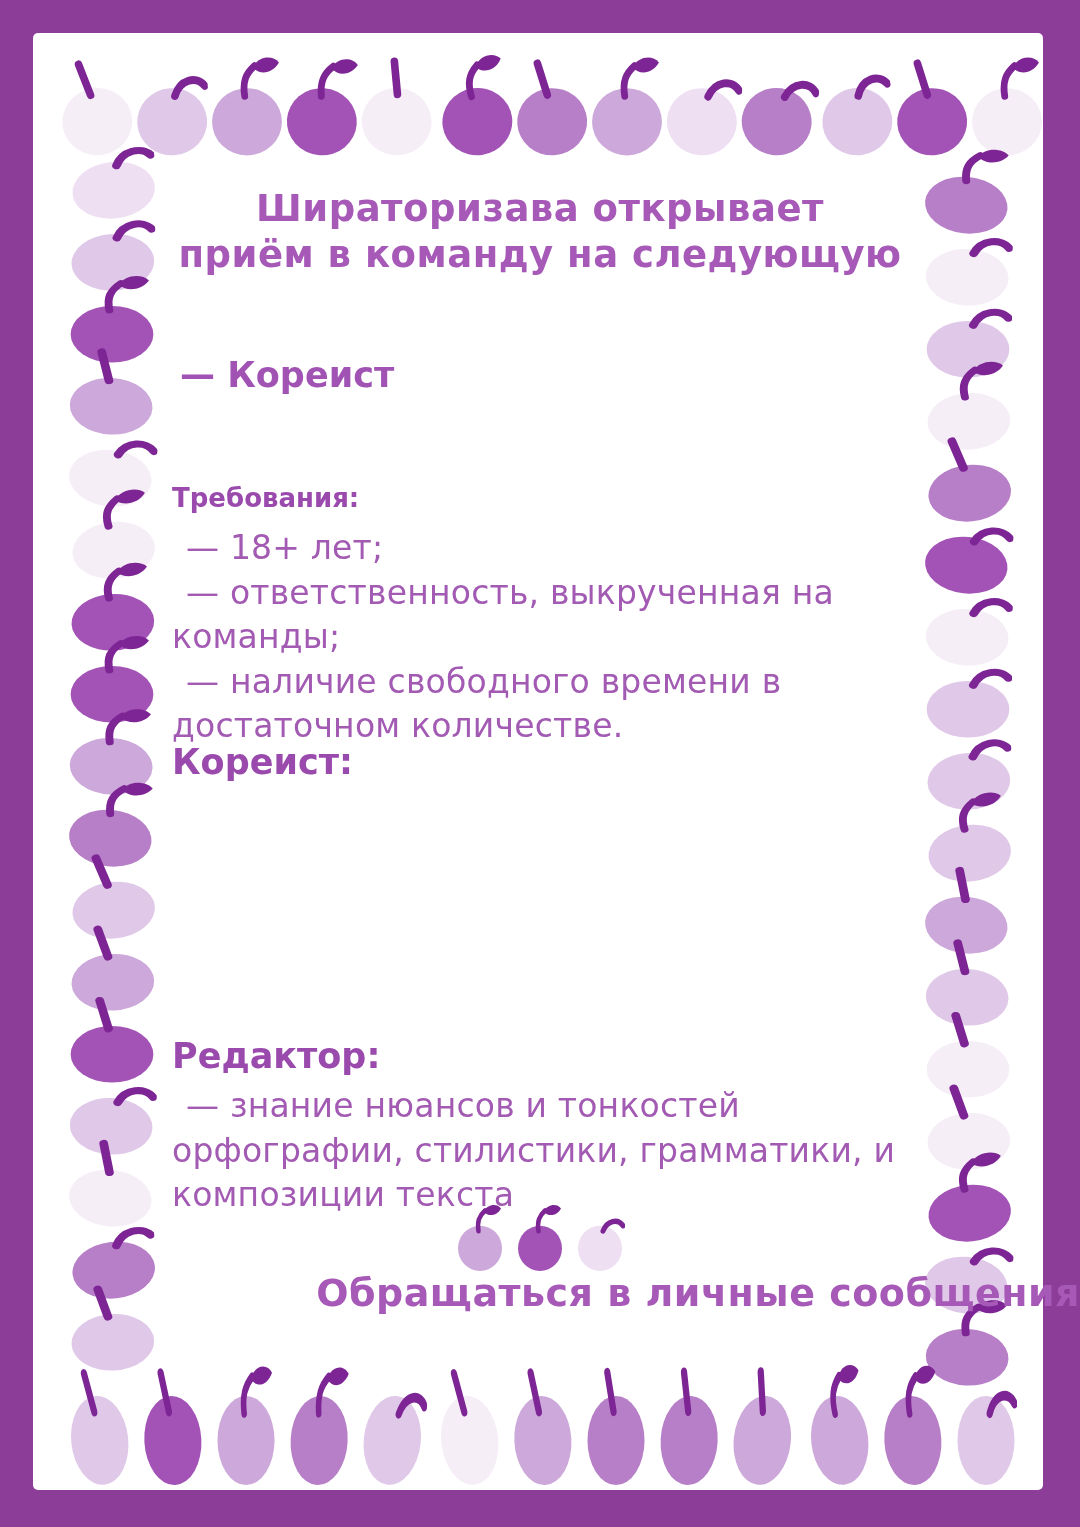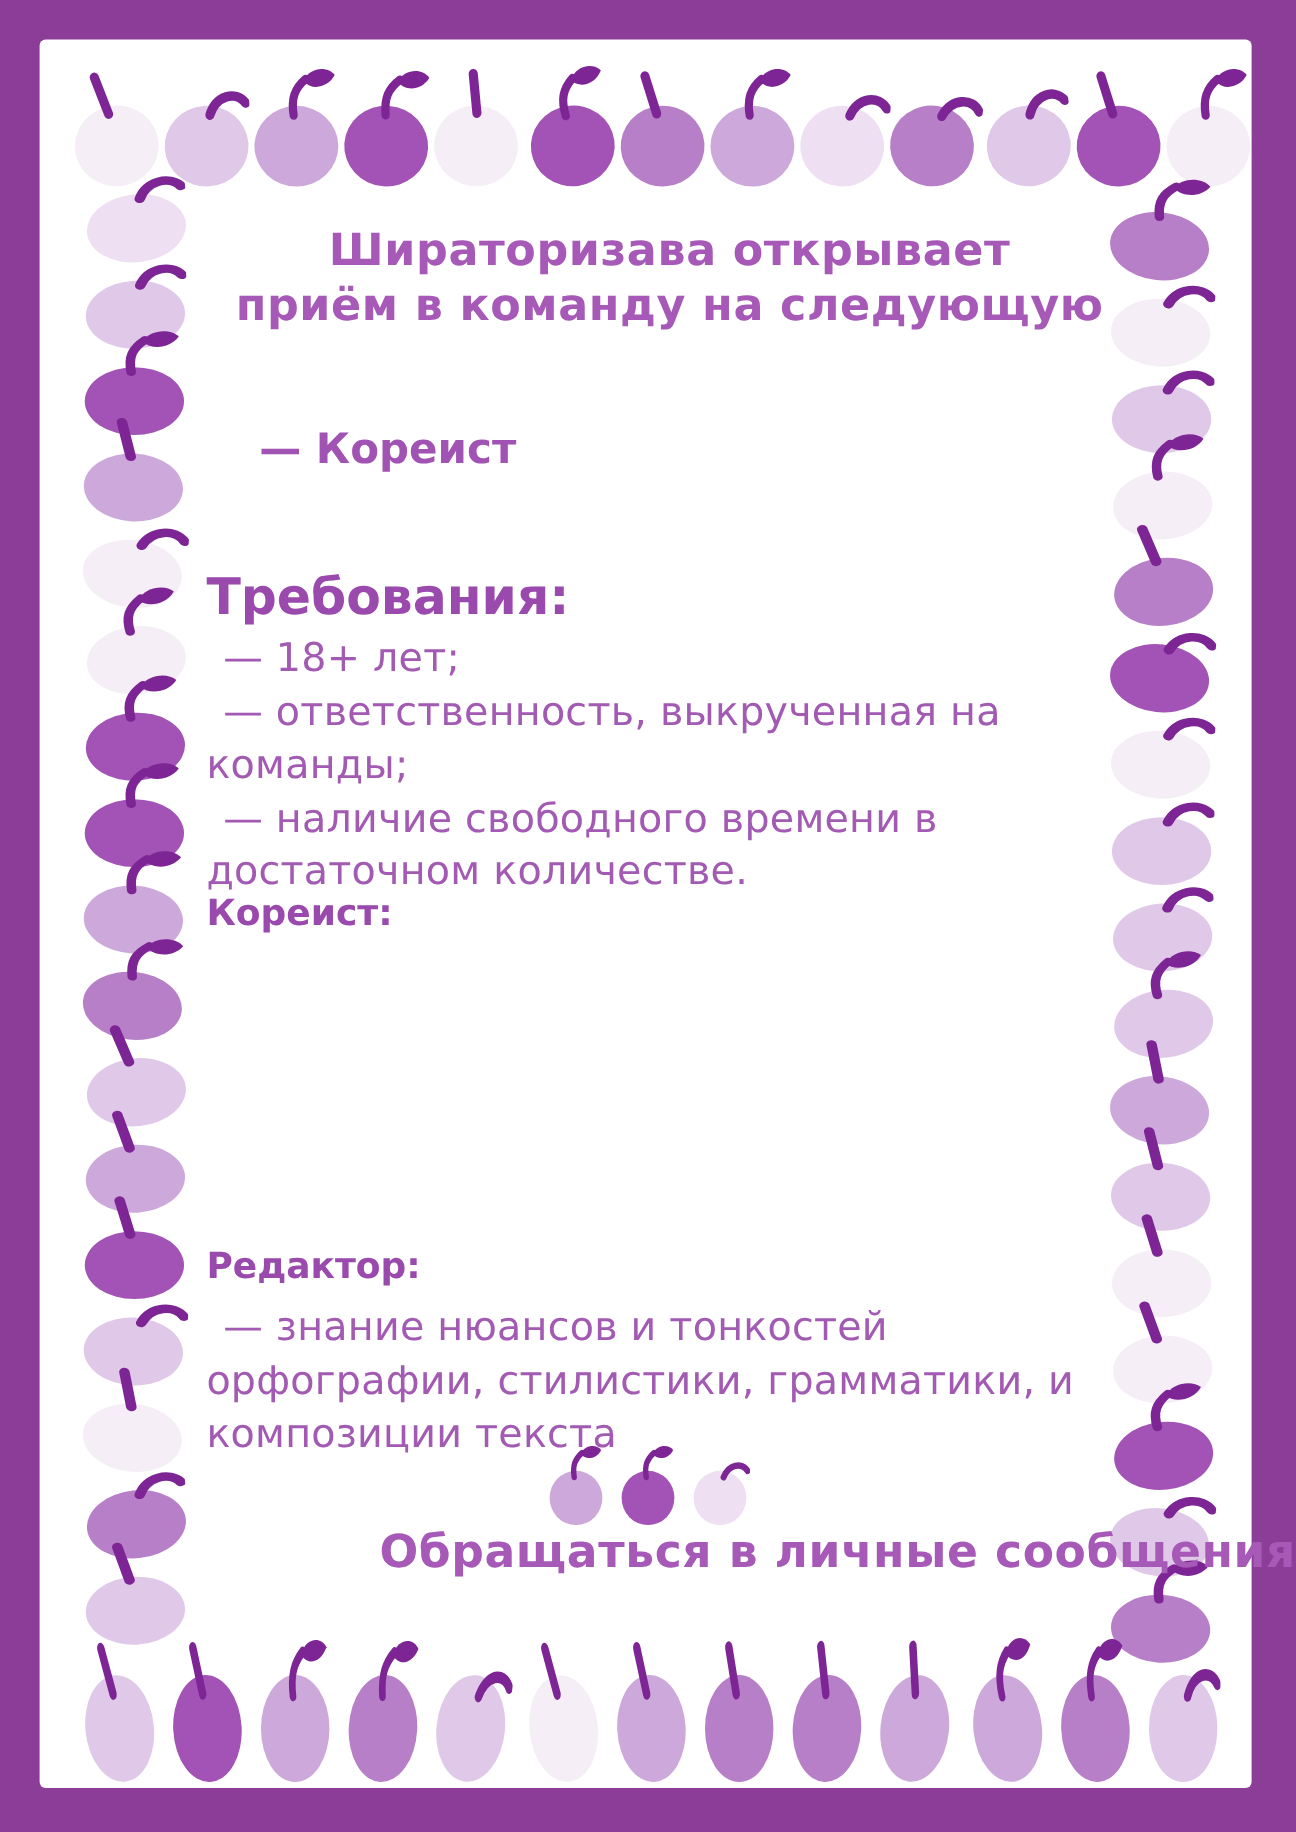--- a/index.html
+++ b/index.html
@@ -10,43 +10,43 @@
     overflow:hidden;
     font-family:"DejaVu Sans", sans-serif;
   }
   .paper{
     position:absolute;
     left:33px;top:33px;right:37px;bottom:37px;
     background:#ffffff;
     border-radius:5px;
   }
   .decor-svg{position:absolute;pointer-events:none;}
-  .txt{position:absolute;color:#a25ab3;margin-left:36px;}
+  .txt{position:absolute;color:#a25ab3;}
   .title{
     left:0;right:0;top:186px;
     text-align:center;
     font-size:37px;line-height:46px;
     font-weight:bold;
     color:#a659b7;
     letter-spacing:0.5px;
   }
   .vacancies{
     left:180px;top:352px;
     font-size:35px;line-height:47px;
     font-weight:bold;
     color:#a153b4;
   }
   .sec-heading{
     position:static;
-    font-size:42px;line-height:44px;
+    font-size:26px;line-height:44px;
     font-weight:bold;
     color:#9a49ad;
     margin:0;
   }
-  .sec-heading.small{font-size:30px;}
+  .sec-heading.small{font-size:35px;}
   .sec{position:absolute;left:172px;width:748px;}
   .sec p{
     margin:0;
     font-size:33px;line-height:44.5px;
     text-indent:14px;
     color:#a25ab3;
     letter-spacing:0.2px;
   }
   .sec .items{margin-top:6px;}
   .req{top:476px;}

